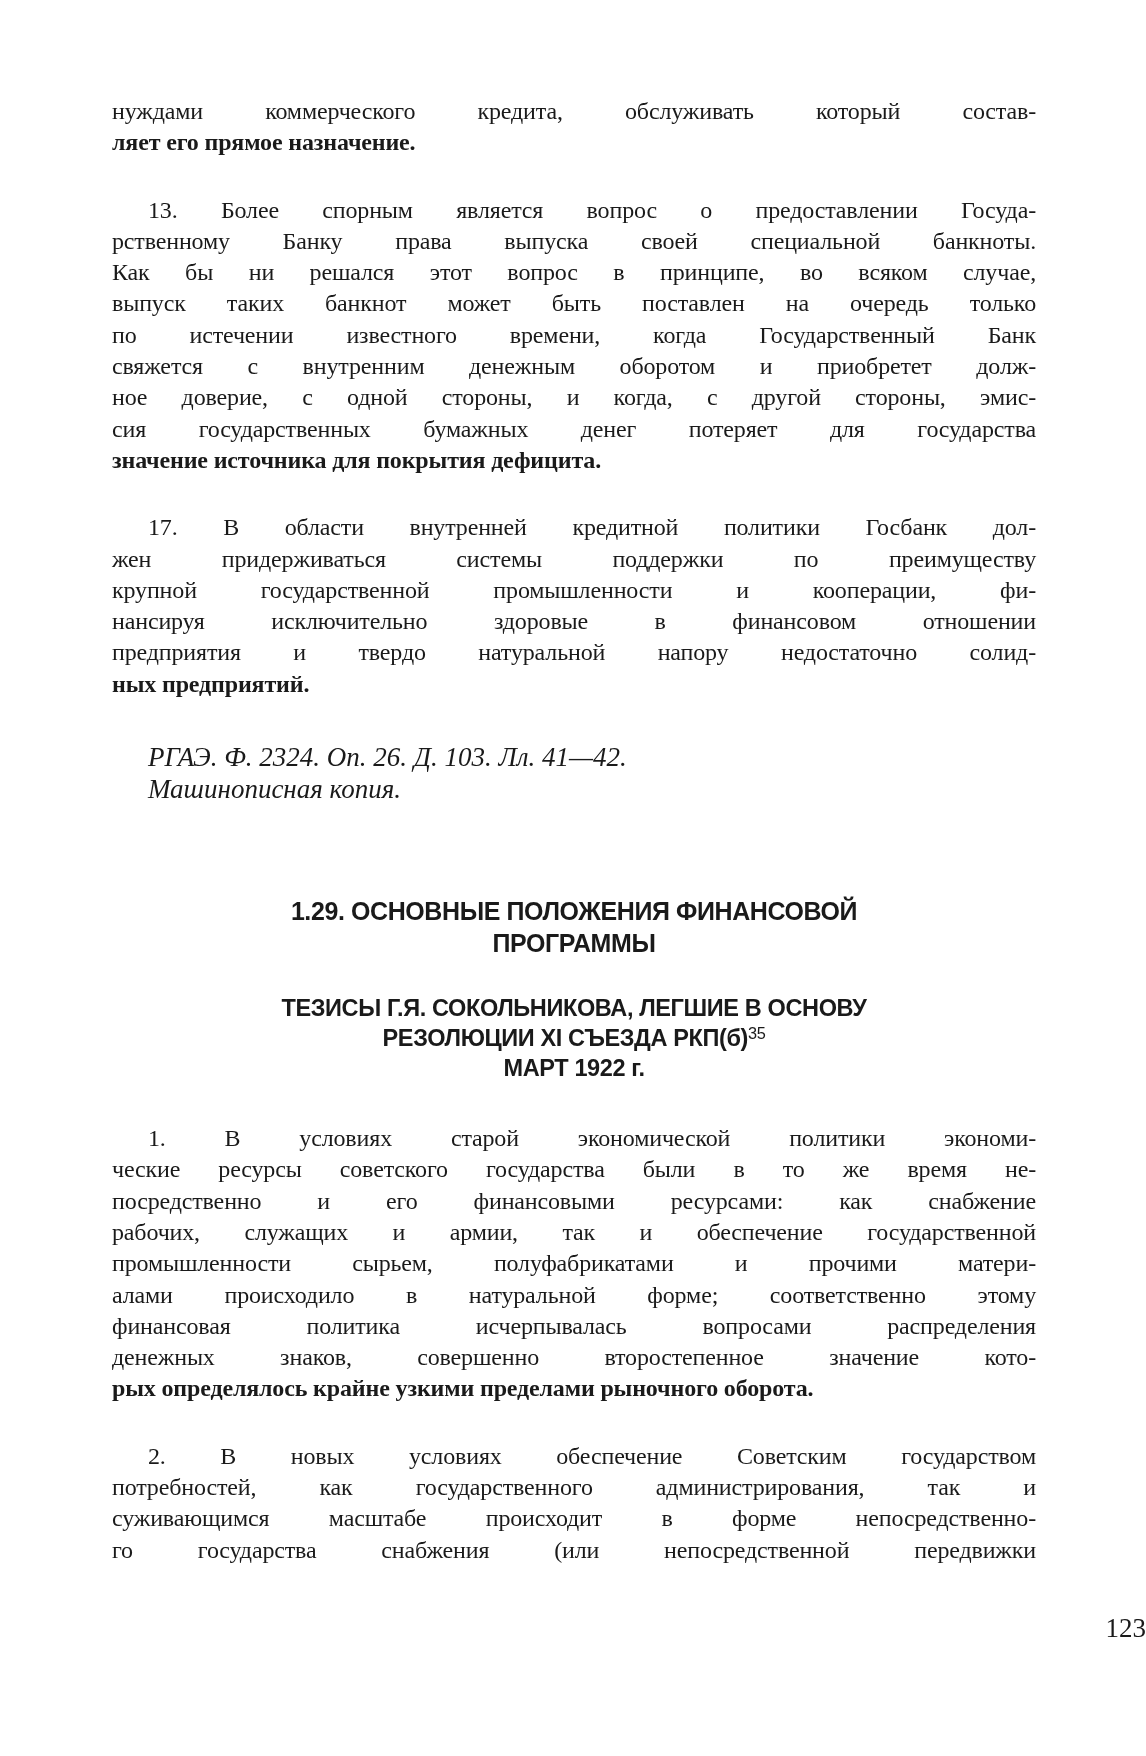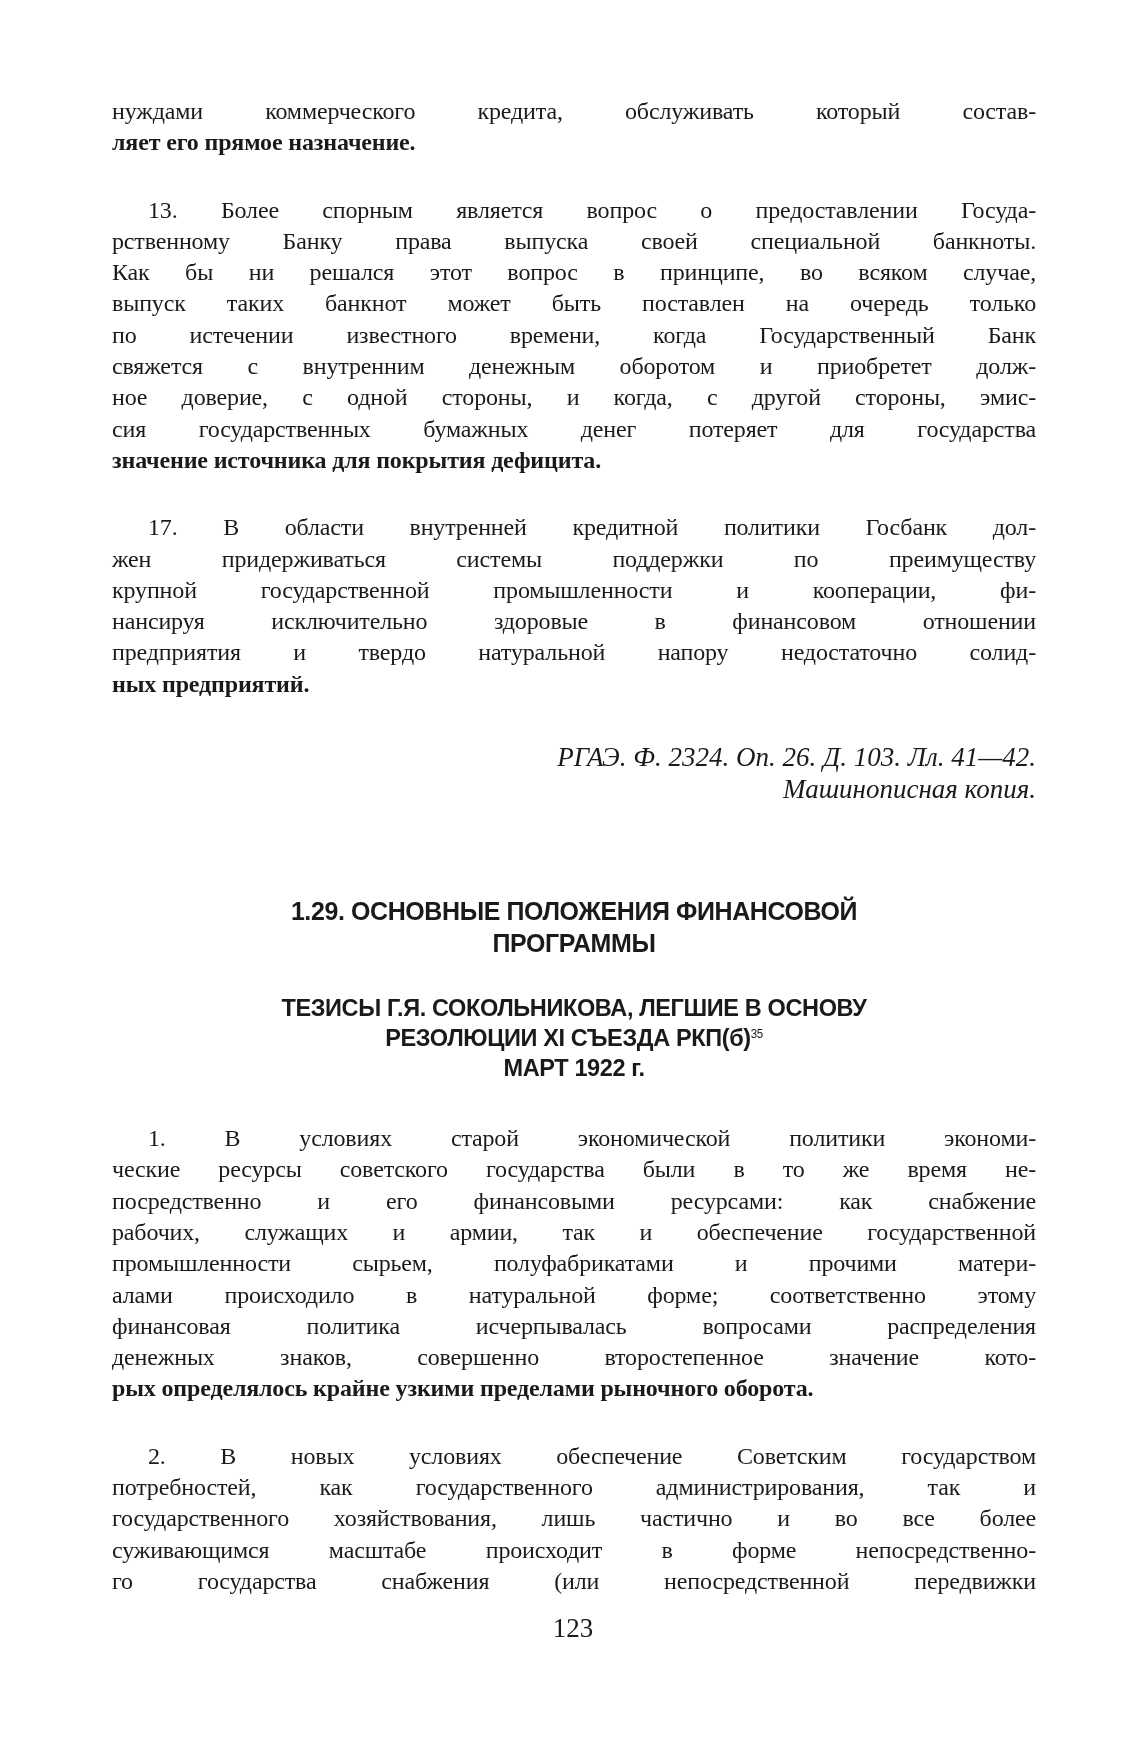--- a/index.html
+++ b/index.html
@@ -41,55 +41,54 @@
     .source {
       margin-top: 42px;
       padding-left: 36px;
       font-family: "Liberation Serif", "DejaVu Serif", serif;
       font-style: italic;
       font-size: 27px;
       line-height: 31.5px;
     }
     .source div {
       white-space: nowrap;
-      text-align: right;
     }
     .heading {
       font-family: "Liberation Sans", "DejaVu Sans", sans-serif;
       font-weight: bold;
       font-size: 26px;
       line-height: 32px;
       text-align: center;
       letter-spacing: -0.4px;
       transform: scaleX(0.96);
     }
     .heading.main {
       margin-top: 90px;
     }
     .heading.sub {
       margin-top: 34px;
       font-size: 24.5px;
       line-height: 30px;
     }
     .heading sup {
-      font-size: 12px;
+      font-size: 17px;
       font-weight: normal;
       vertical-align: top;
       position: relative;
       top: -4px;
     }
     .body2 {
       margin-top: 40px;
     }
     .page-number {
       position: absolute;
-      left: 8px;
+      left: 16px;
       width: 1130px;
       top: 1613px;
-      text-align: center;
+      text-align: right;
       font-family: "Liberation Serif", "DejaVu Serif", serif;
       font-size: 27px;
       line-height: 31px;
     }
   </style>
 </head>
 <body>
 
 <div class="page">
 
@@ -143,20 +142,19 @@
     <div class="line">промышленности сырьем, полуфабрикатами и прочими матери-</div>
     <div class="line">алами происходило в натуральной форме; соответственно этому</div>
     <div class="line">финансовая политика исчерпывалась вопросами распределения</div>
     <div class="line">денежных знаков, совершенно второстепенное значение кото-</div>
     <div class="line last">рых определялось крайне узкими пределами рыночного оборота.</div>
   </div>
 
   <div>
     <div class="line indent">2. В новых условиях обеспечение Советским государством</div>
     <div class="line">потребностей, как государственного администрирования, так и</div>
-    <div class="line">государственного хозяйствования, лишь частично и во все более</div>
     <div class="line">суживающимся масштабе происходит в форме непосредственно-</div>
     <div class="line">го государства снабжения (или непосредственной передвижки</div>
   </div>
 
 </div>
 
 <div class="page-number">123</div>
 
 </body></html>

